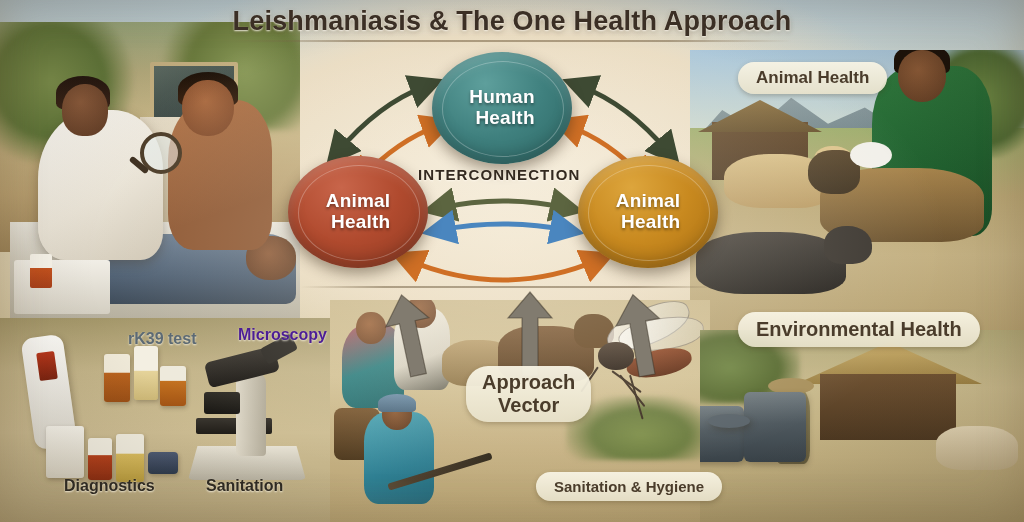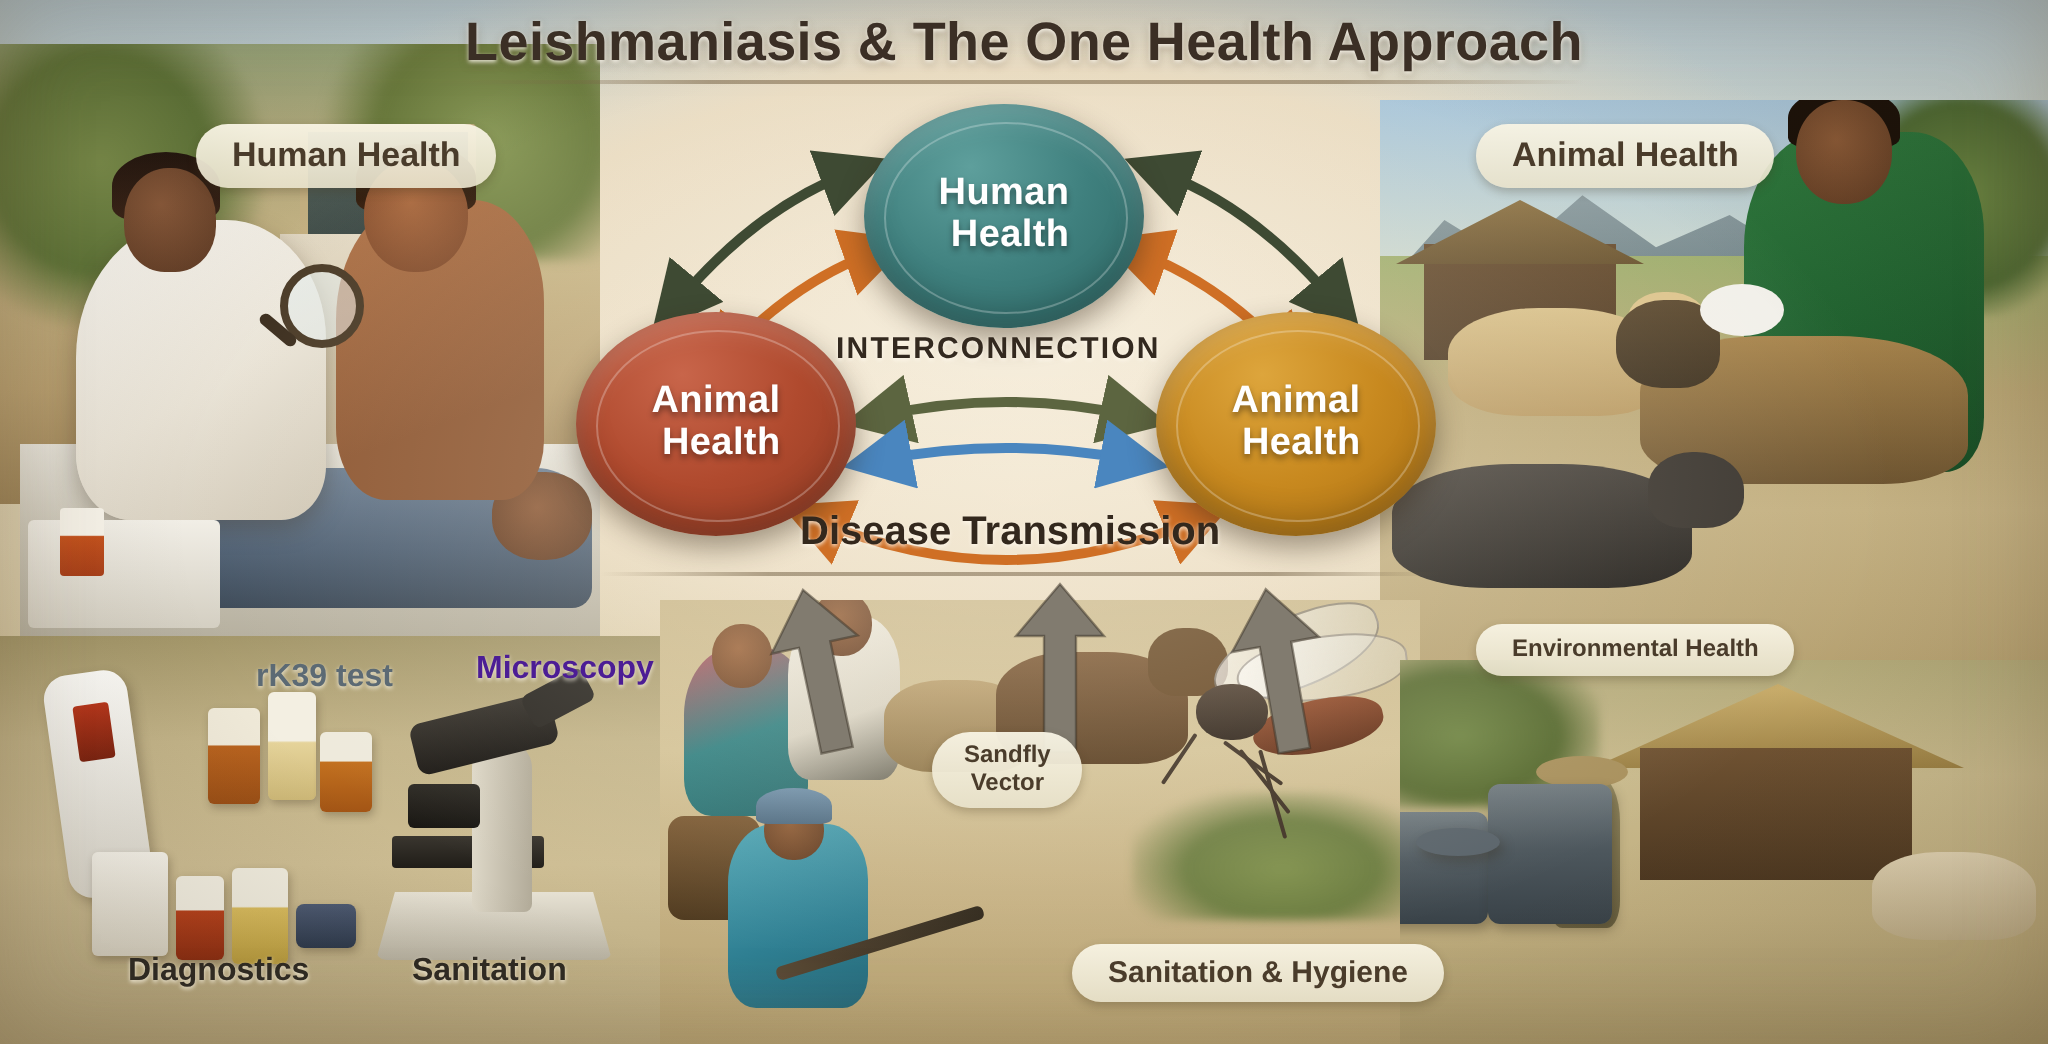--- a/index.html
+++ b/index.html
@@ -219,21 +219,21 @@
   .pill{
     position:absolute;z-index:28;
     background:linear-gradient(180deg,rgba(248,244,228,.95),rgba(232,226,203,.92));
     border-radius:22px;
     padding:6px 18px;
     font-weight:bold;color:#4a3c2b;
     box-shadow:0 2px 5px rgba(70,55,30,.28);
     white-space:nowrap;text-align:center;line-height:1.15;
   }
   .pill.lg{font-size:17px;}
-  .pill.md{font-size:12px;}
+  .pill.md{font-size:20px;}
   .pill.sm{font-size:15px;}
 
   .p-human{left:98px;top:62px;}
   .p-animal{left:738px;top:62px;}
   .p-env{left:738px;top:312px;font-size:16px;}
   .p-sandfly{left:466px;top:366px;padding:5px 16px;}
   .p-vector{left:352px;top:472px;}
   .p-sanit{left:536px;top:472px;}
 
   .plain-label{position:absolute;z-index:28;font-weight:bold;white-space:nowrap;
@@ -452,29 +452,27 @@
     </div>
     <div class="node node-right">
       <span>
         <span>Animal</span><br>
         <span>Health</span>
       </span>
     </div>
   </div>
 
   <div class="diag-text t-interconn">INTERCONNECTION</div>
-  <div class="diag-text t-disease">Disease Transmission</div>
   <div class="disease-rule"></div>
 
-  <div class="pill lg p-human">Human Health</div>
   <div class="pill lg p-animal">Animal Health</div>
   <div class="pill md p-env">Environmental Health</div>
 
   <div class="pill md p-sandfly">
-    <span>Sandfly</span><br>
+    <span>Approach</span><br>
     <span>Vector</span>
   </div>
 
   <div class="pill sm p-sanit">Sanitation &amp; Hygiene</div>
 
   <div class="plain-label l-rk39">rK39 test</div>
   <div class="plain-label l-micro">Microscopy</div>
   <div class="plain-label l-diagnostics">Diagnostics</div>
   <div class="plain-label l-medication">Sanitation</div>
 

